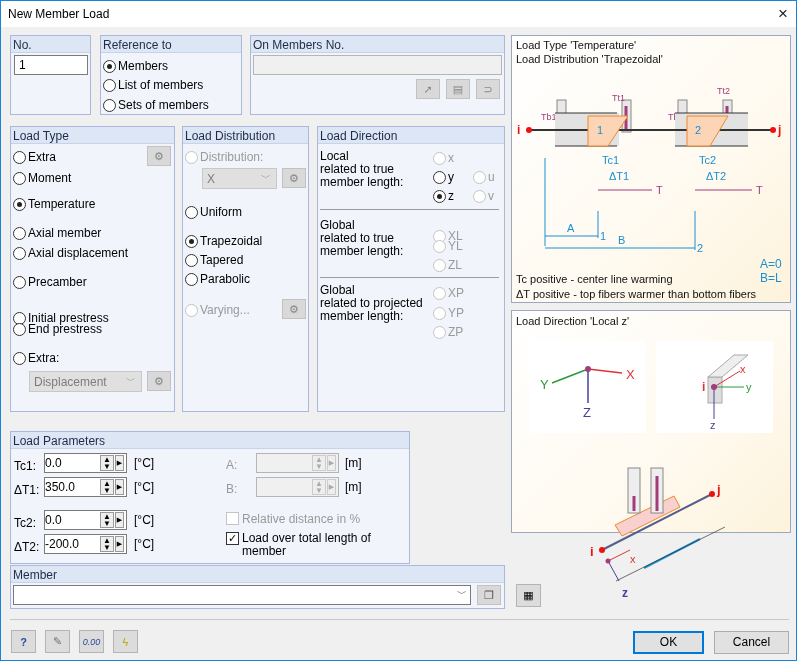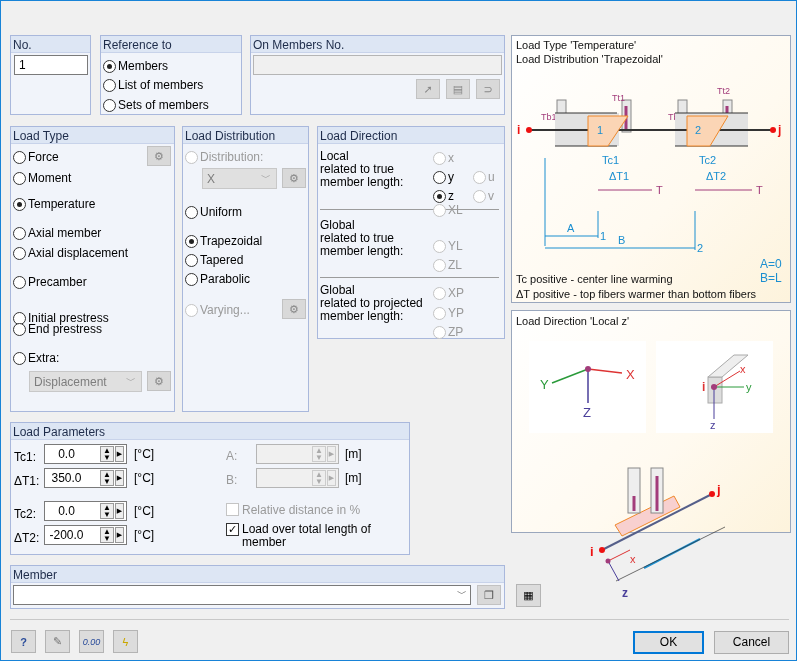--- a/index.html
+++ b/index.html
@@ -16,38 +16,42 @@
 .rc.on::after{content:"";position:absolute;left:3px;top:3px;width:5px;height:5px;border-radius:50%;background:#222}
 .rc.dis{border-color:#c4c4c4}
 .dis-t{color:#9a9a9a}
 .inp{position:absolute;background:#fff;border:1px solid #7a7a7a;height:20px;padding:2px 4px}
 .inp.dis{background:#f0f0f0;border-color:#b5b5b5}
 .ibtn{position:absolute;width:24px;height:20px;background:#d9d9d9;border:1px solid #c2c2c2;display:flex;align-items:center;justify-content:center;font-size:11px;color:#888}
 .combo{position:absolute;height:21px;background:#e0e0e0;border:1px solid #c8c8c8;color:#7d7d7d;padding:3px 4px;font-size:12px}
 .combo .arr{position:absolute;right:5px;top:2px;font-size:10px;color:#999}
 .sep{position:absolute;height:1px;background:#9c9c9c}
 .spin{position:absolute;height:20px}
-.spin .v{position:absolute;left:0;top:0;height:20px;background:#fff;border:1px solid #7a7a7a;text-align:center;padding:2px 38px 0 0}
+.spin .v{position:absolute;left:0;top:0;height:20px;background:#fff;border:1px solid #7a7a7a;text-align:left;padding:2px 38px 0 0}
 .spin.dis .v{background:#f0f0f0;border-color:#b5b5b5}
 .spin .ud{position:absolute;top:2px;width:14px;height:16px;border:1px solid #999;background:#eee;font-size:8px;line-height:7px;text-align:center}
 .spin .rt{position:absolute;top:2px;width:9px;height:16px;border:1px solid #999;background:#eee;font-size:7px;line-height:14px;text-align:center}
 .unit{position:absolute}
 .chk{position:absolute;display:flex;align-items:flex-start;gap:3px}
 .cb{width:13px;height:13px;border:1px solid #333;background:#fff;flex:none;font-size:11px;line-height:11px;text-align:center}
 .cb.dis{border-color:#c4c4c4}
 .pic{position:absolute;border:1px solid #9aa7bd;background:linear-gradient(135deg,#fff 0%,#fffaf0 60%,#fdf3dc 100%)}
 .pic .cap{position:absolute;left:4px;font-size:11px;color:#111}
 .btn{position:absolute;height:23px;background:#e1e1e1;border:1px solid #adadad;text-align:center;line-height:21px;cursor:pointer}
 .btn.def{border:2px solid #0078d7;line-height:19px}
 .tb{position:absolute;width:25px;height:23px;background:#dcdcdc;border:1px solid #b4b4b4;display:flex;align-items:center;justify-content:center;font-size:11px}
 </style>
 </head>
 <body>
 
 <div class="win">
+ <div class="titlebar">
+  <span class="title">New Member Load</span>
+  <span class="close">×</span>
+ </div>
 
  <div class="grp" style="left:9px;top:34px;width:81px;height:80px">
   <div class="hd">No.</div>
   <div class="inp" style="left:3px;top:19px;width:74px">1</div>
  </div>
 
  <div class="grp" style="left:99px;top:34px;width:142px;height:80px">
   <div class="hd">Reference to</div>
   <div class="radio" style="left:2px;top:23px">
         <span class="rc on"></span>
@@ -69,21 +73,21 @@
   <div class="ibtn" style="left:165px;top:43px">➚</div>
   <div class="ibtn" style="left:195px;top:43px">▤</div>
   <div class="ibtn" style="left:225px;top:43px">⊃</div>
  </div>
 
  <div class="grp" style="left:9px;top:125px;width:165px;height:286px">
   <div class="hd">Load Type</div>
   <div class="ibtn" style="left:136px;top:19px">⚙</div>
   <div class="radio" style="left:2px;top:23px">
         <span class="rc"></span>
-        <span>Force</span>
+        <span>Extra</span>
       </div>
   <div class="radio" style="left:2px;top:44px">
         <span class="rc"></span>
         <span>Moment</span>
       </div>
   <div class="radio" style="left:2px;top:70px">
         <span class="rc on"></span>
         <span>Temperature</span>
       </div>
   <div class="radio" style="left:2px;top:99px">
@@ -138,21 +142,21 @@
         <span class="rc"></span>
         <span>Parabolic</span>
       </div>
   <div class="radio dis-t" style="left:2px;top:176px">
         <span class="rc dis"></span>
         <span>Varying...</span>
       </div>
   <div class="ibtn" style="left:99px;top:172px">⚙</div>
  </div>
 
- <div class="grp" style="left:316px;top:125px;width:188px;height:213px">
+ <div class="grp" style="left:316px;top:125px;width:188px;height:286px">
   <div class="hd">Load Direction</div>
   <div class="abs" style="left:2px;top:23px;white-space:pre-line;line-height:13px">Local
 related to true
 member length:</div>
   <div class="radio dis-t" style="left:115px;top:24px">
         <span class="rc dis"></span>
         <span>x</span>
       </div>
   <div class="radio" style="left:115px;top:43px">
         <span class="rc"></span>
@@ -167,21 +171,21 @@
         <span>u</span>
       </div>
   <div class="radio dis-t" style="left:155px;top:62px">
         <span class="rc dis"></span>
         <span>v</span>
       </div>
   <div class="sep" style="left:2px;top:82px;width:179px"></div>
   <div class="abs" style="left:2px;top:92px;white-space:pre-line;line-height:13px">Global
 related to true
 member length:</div>
-  <div class="radio dis-t" style="left:115px;top:76px">
+  <div class="radio dis-t" style="left:115px;top:102px">
         <span class="rc dis"></span>
         <span>XL</span>
       </div>
   <div class="radio dis-t" style="left:115px;top:112px">
         <span class="rc dis"></span>
         <span>YL</span>
       </div>
   <div class="radio dis-t" style="left:115px;top:131px">
         <span class="rc dis"></span>
         <span>ZL</span>
@@ -197,21 +201,21 @@
   <div class="radio dis-t" style="left:115px;top:179px">
         <span class="rc dis"></span>
         <span>YP</span>
       </div>
   <div class="radio dis-t" style="left:115px;top:198px">
         <span class="rc dis"></span>
         <span>ZP</span>
       </div>
  </div>
 
- <div class="grp" style="left:9px;top:421px;width:400px;height:133px">
+ <div class="grp" style="left:9px;top:430px;width:400px;height:133px">
   <div class="hd">Load Parameters</div>
   <div class="abs" style="left:3px;top:27px">Tc1:</div>
   <div class="spin" style="left:33px;top:21px;width:83px">
         <div class="v" style="width:83px">0.0</div>
         <div class="ud" style="left:56px">▲<br>▼</div>
         <div class="rt" style="left:71px">▶</div>
       </div>
   <div class="unit" style="left:123px;top:24px">[°C]</div>
   <div class="abs" style="left:3px;top:51px">ΔT1:</div>
   <div class="spin" style="left:33px;top:45px;width:83px">

